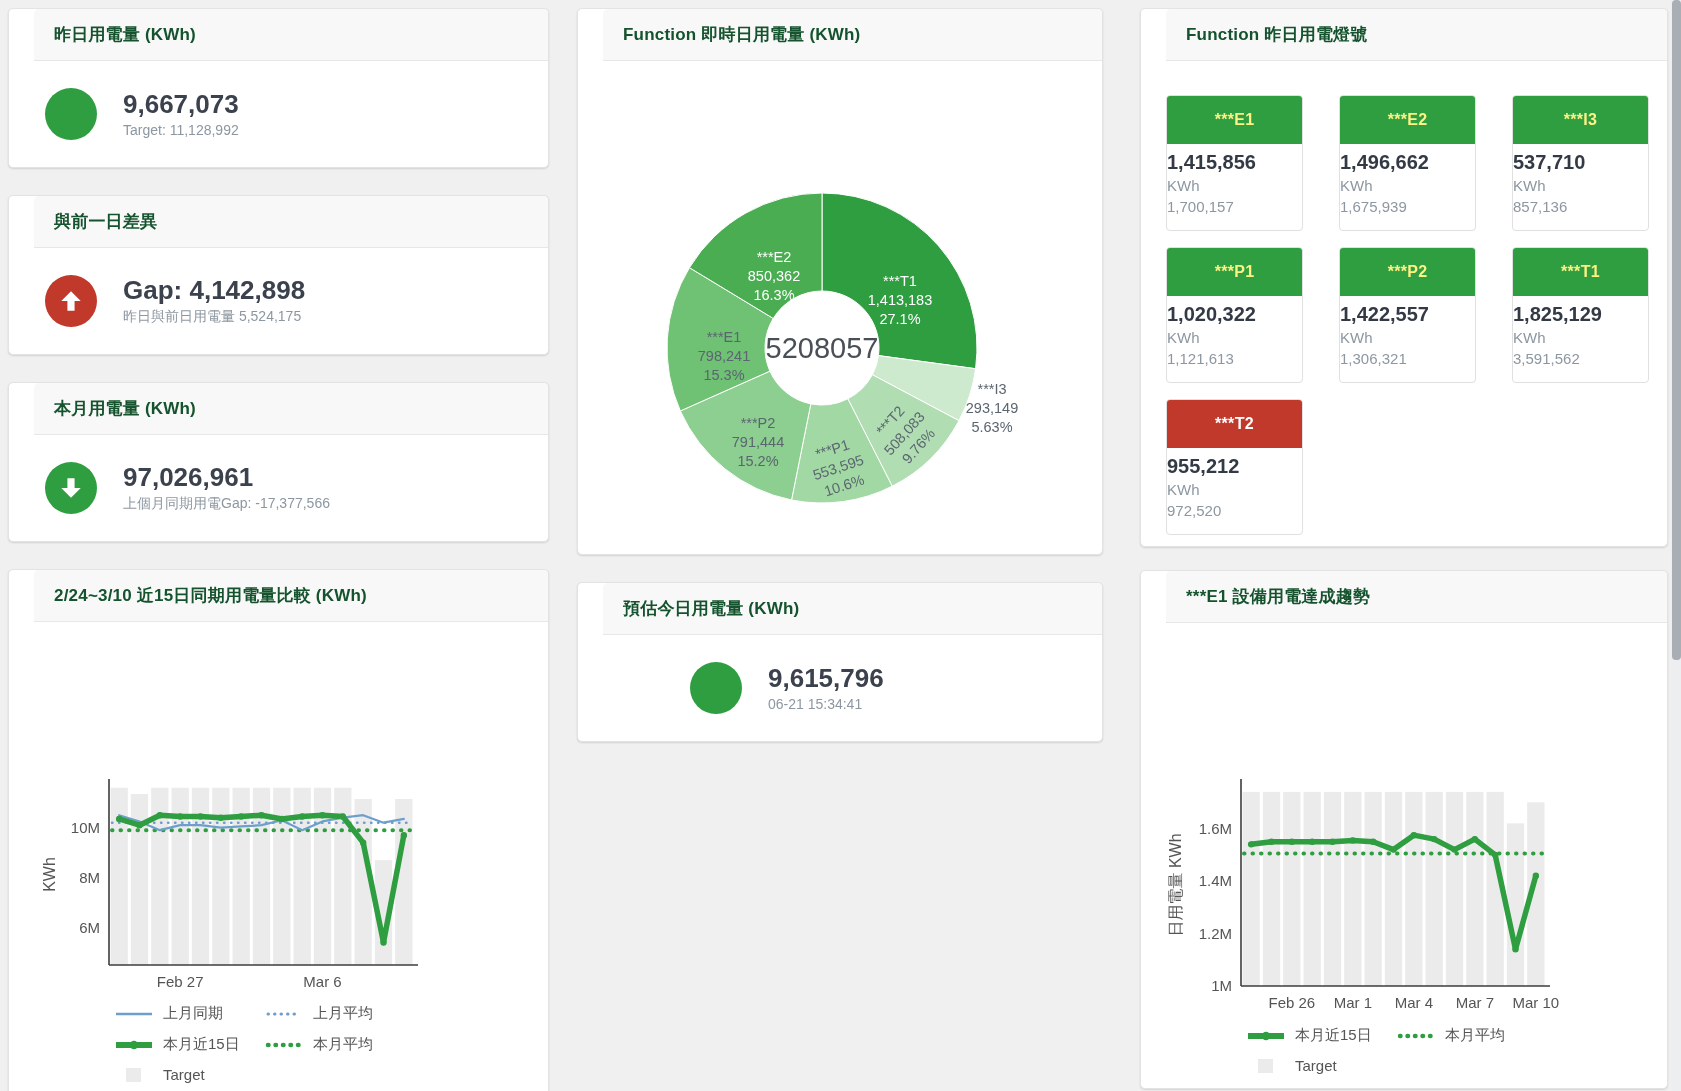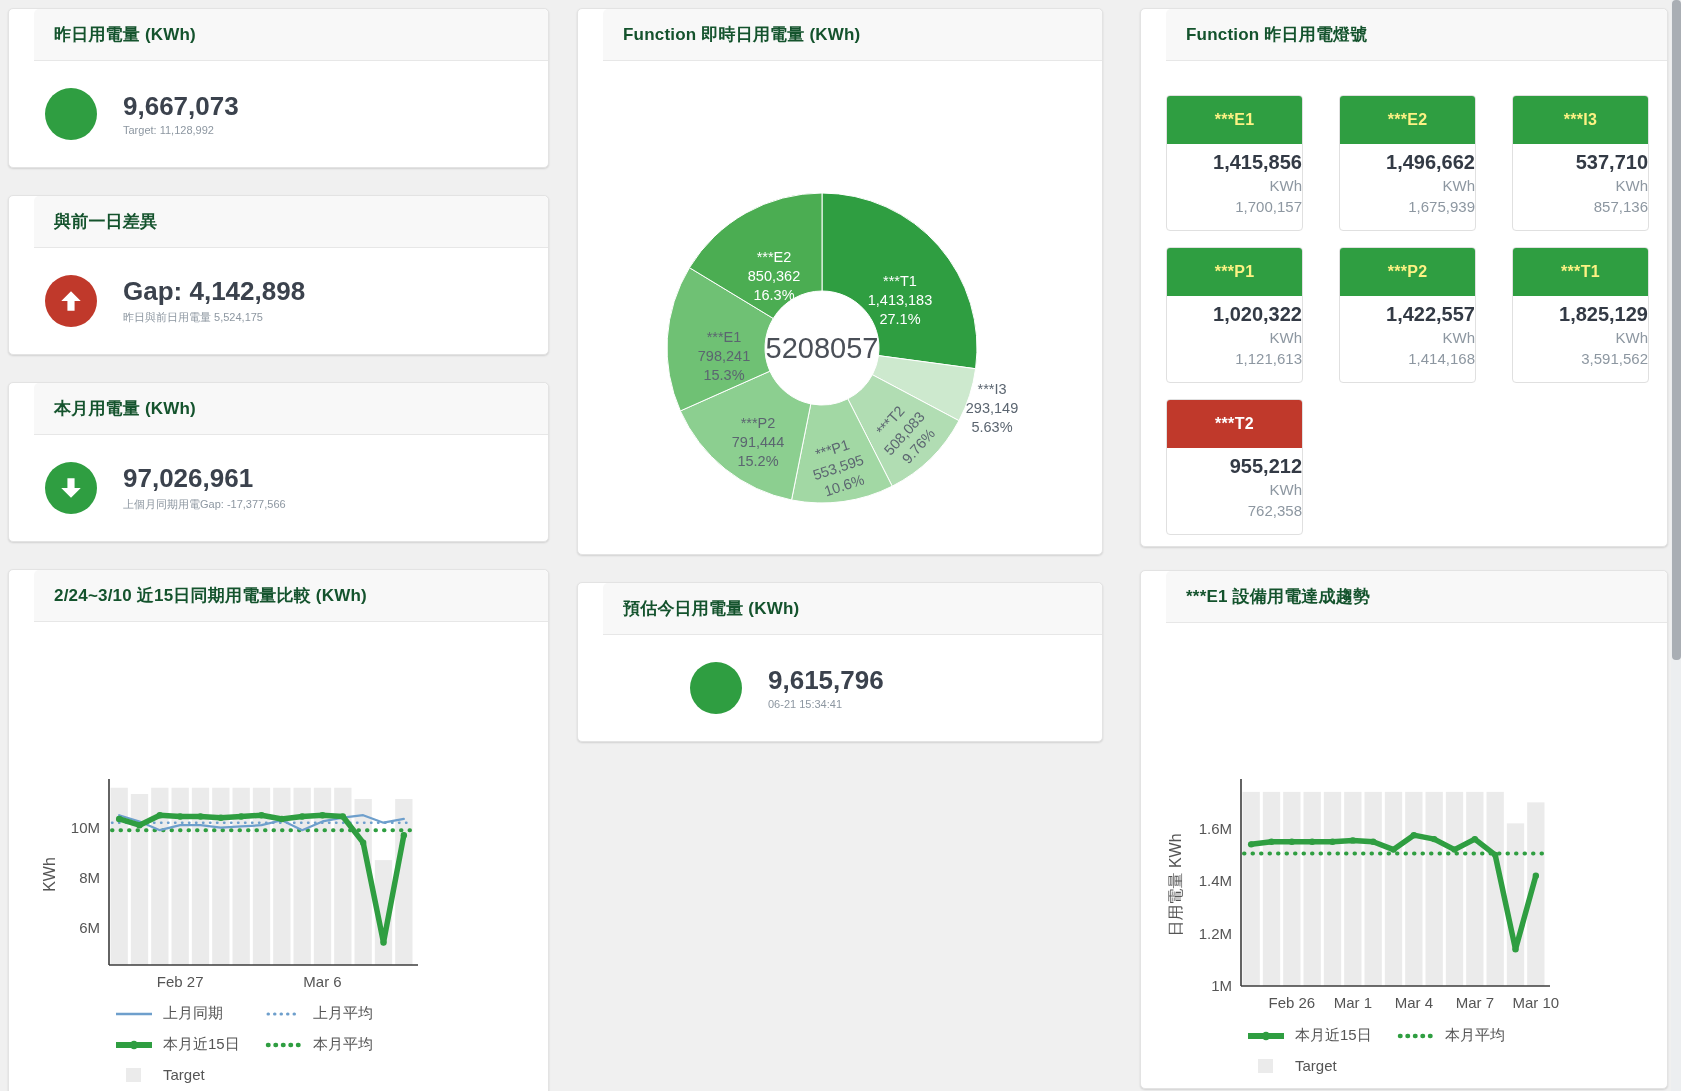--- a/index.html
+++ b/index.html
@@ -28,33 +28,33 @@
     height:106px;display:flex;align-items:center;gap:26px;
     justify-content:flex-start;padding-left:36px;
   }
   .stat-body.fc{padding-left:112px;height:106px;}
   .ind{width:52px;height:52px;border-radius:50%;flex:none;
        display:flex;align-items:center;justify-content:center;}
   .ind.green{background:#2f9e41;}
   .ind.red{background:#c0392b;}
   .stat-text{text-align:left;}
   .stat-value{font-size:26px;font-weight:bold;color:#3b424d;line-height:1.15;}
-  .stat-sub{font-size:11px;color:#8d97a1;margin-top:3px;}
+  .stat-sub{font-size:14px;color:#8d97a1;margin-top:3px;}
 
   
   .donut-mount{height:493px;}
 
   
   .tiles{padding:34px 20px 0 25px;display:grid;
          grid-template-columns:repeat(3,137px);column-gap:36px;row-gap:16px;}
   .tile{border:1px solid #e0e0e0;border-radius:4px;overflow:hidden;
         background:#fff;height:136px;box-sizing:border-box;}
   .tile-h{height:48px;display:flex;align-items:center;justify-content:center;
           font-size:16px;font-weight:bold;letter-spacing:.3px;}
-  .tile-b{text-align:right;padding-top:5px;}
+  .tile-b{text-align:left;padding-top:5px;}
   .tile-v{font-size:20px;font-weight:bold;color:#333a45;line-height:26px;}
   .tile-u{font-size:15px;color:#8d97a1;line-height:21px;}
   .tile-t{font-size:15px;color:#8d97a1;line-height:21px;}
 
   
   .chart-mount{display:block;}
   .chart-mount svg{display:block;margin-left:6px;}
   .legend{padding:4px 0 14px 100px;display:flex;flex-direction:column;gap:12px;}
   .leg-row{display:flex;}
   .leg-item{display:flex;align-items:center;gap:10px;min-width:150px;
@@ -273,37 +273,37 @@
             <div class="tile-v">1,020,322</div>
             <div class="tile-u">KWh</div>
             <div class="tile-t">1,121,613</div>
           </div>
         </div>
         <div class="tile">
           <div class="tile-h" style="background: rgb(47, 158, 65); color: rgb(253, 242, 132);">***P2</div>
           <div class="tile-b">
             <div class="tile-v">1,422,557</div>
             <div class="tile-u">KWh</div>
-            <div class="tile-t">1,414,168</div>
+            <div class="tile-t">1,306,321</div>
           </div>
         </div>
         <div class="tile">
           <div class="tile-h" style="background: rgb(47, 158, 65); color: rgb(253, 242, 132);">***T1</div>
           <div class="tile-b">
             <div class="tile-v">1,825,129</div>
             <div class="tile-u">KWh</div>
             <div class="tile-t">3,591,562</div>
           </div>
         </div>
         <div class="tile">
           <div class="tile-h" style="background: rgb(192, 57, 43); color: rgb(255, 255, 255);">***T2</div>
           <div class="tile-b">
             <div class="tile-v">955,212</div>
             <div class="tile-u">KWh</div>
-            <div class="tile-t">762,358</div>
+            <div class="tile-t">972,520</div>
           </div>
         </div>
       </div>
   </div>
 
   <div class="card">
     <div class="card-header">***E1 設備用電達成趨勢</div>
     <div class="chart-mount" id="trend-chart">
         <svg width="470" height="248" style="margin-top: 151px;">
           <rect x="95.5" y="17.87012987012987" width="17.333333333333332" height="194.12987012987014" fill="#ebebeb"></rect>

